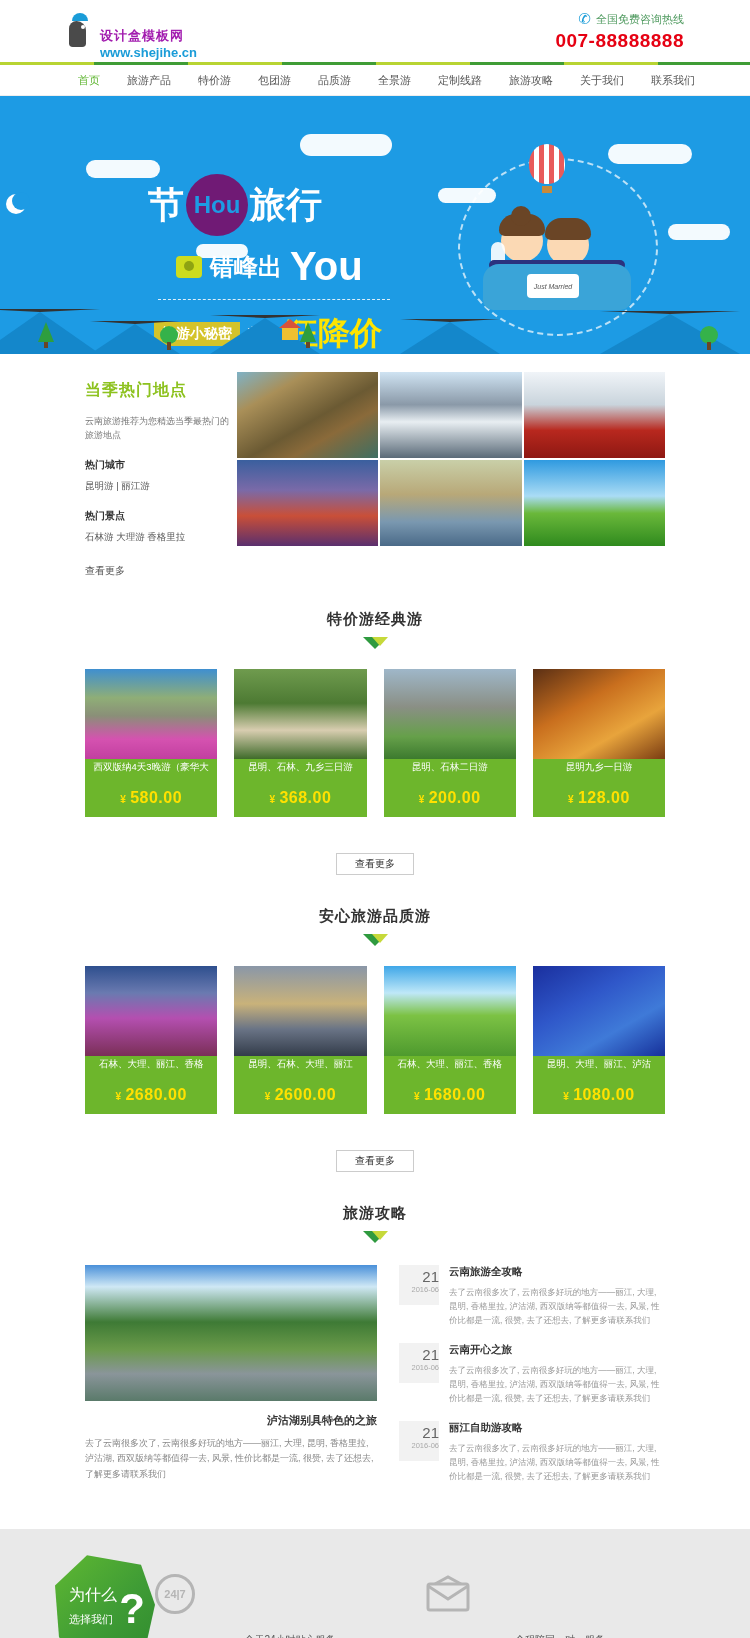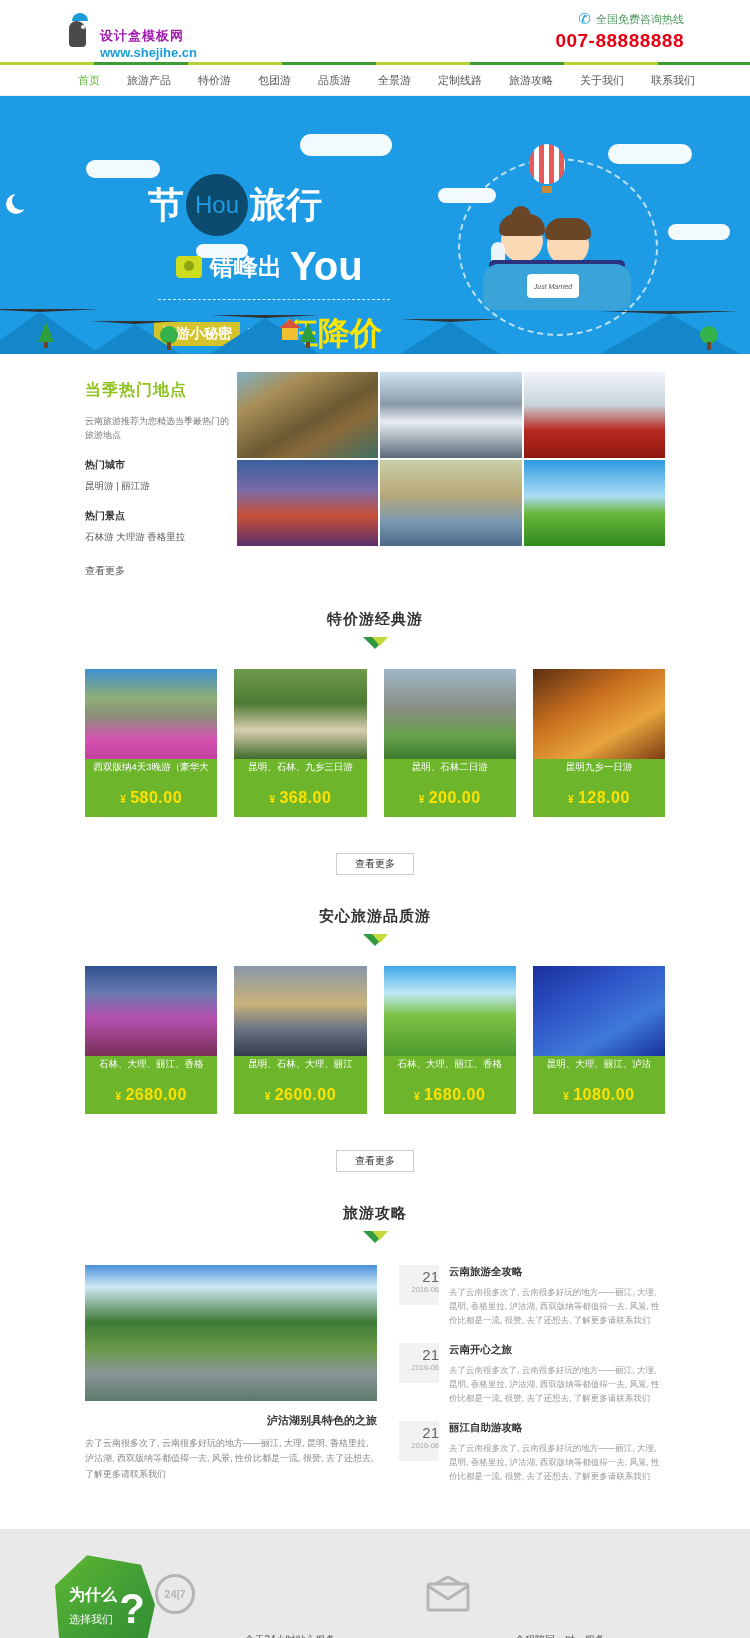--- a/index.html
+++ b/index.html
@@ -27,21 +27,21 @@
   .nav-item.active { color:#5db52f; }
 
   
   .banner { position:relative; height:258px; background:#1d9be4; overflow:hidden; }
   .cloud { position:absolute; background:#fff; border-radius:20px; opacity:.95; }
   .moon { position:absolute; left:6px; top:98px; width:20px; height:20px; border-radius:50%; background:#fff; }
   .moon::after { content:""; position:absolute; left:6px; top:-2px; width:18px; height:18px; border-radius:50%; background:#1d9be4; }
   .bn-text { position:absolute; left:148px; top:78px; width:300px; }
   .bn-l1 { display:flex; align-items:center; }
   .bn-l1 .w { color:#fff; font-size:36px; font-weight:bold; }
-  .bn-circle { width:62px; height:62px; background:#0c4a6e; border-radius:50%; display:flex; align-items:center; justify-content:center; color:#1d9be4; font-size:24px; font-weight:normal; margin:0 2px; }
+  .bn-circle { width:62px; height:62px; background:#701a75; border-radius:50%; display:flex; align-items:center; justify-content:center; color:#1d9be4; font-size:24px; font-weight:bold; margin:0 2px; }
   .bn-l2 { display:flex; align-items:center; gap:8px; margin:8px 0 0 28px; }
   .cam-icon { width:26px; height:22px; background:#cddc1e; border-radius:4px; position:relative; }
   .cam-icon::after { content:""; position:absolute; left:8px; top:5px; width:10px; height:10px; border-radius:50%; background:#8ea312; }
   .bn-l2 .w { color:#fff; font-size:24px; font-weight:bold; }
   .bn-l2 .big { font-size:40px; }
   .bn-dash { width:232px; border-top:1px dashed rgba(255,255,255,.85); margin:10px 0 0 10px; }
   .bn-l3 { display:flex; align-items:center; gap:8px; margin:12px 0 0 6px; }
   .bn-tag { background:#d4c32a; color:#fff; font-size:14px; font-weight:bold; padding:3px 8px; }
   .bn-mid { color:#fff; font-size:15px; font-weight:bold; }
   .bn-big { color:#ffe400; font-size:32px; font-weight:bold; }
@@ -127,21 +127,21 @@
   .news-day { font-size:15px; color:#666; }
   .news-ym { font-size:7.5px; color:#aaa; }
   .news-body { padding-left:10px; }
   .news-title { font-size:10.5px; font-weight:bold; color:#333; cursor:pointer; }
   .news-sum { font-size:8.5px; color:#999; line-height:1.65; margin-top:6px; }
 
   
   .why { margin-top:30px; background:#e9e9e9; padding:26px 0 34px; }
   .why-inner { width:640px; margin:0 auto; display:flex; align-items:center; }
   .badge { position:relative; width:100px; height:108px; background:linear-gradient(135deg,#5fb832 0%,#3f9c35 55%,#2f8a2e 100%); clip-path:polygon(32% 0,86% 9%,100% 46%,88% 96%,34% 100%,4% 76%,0 28%); padding:30px 0 0 14px; flex-shrink:0; }
-  .badge-l1 { font-size:16px; font-weight:bold; color:#fff; }
+  .badge-l1 { font-size:16px; font-weight:normal; color:#fff; }
   .badge-l2 { font-size:11px; color:#fff; margin-top:6px; }
   .badge-q { position:absolute; right:10px; top:30px; font-size:42px; font-weight:bold; color:#fff; }
   .features { flex:1; display:flex; }
   .feature { flex:1; text-align:center; }
   .f-icon { height:46px; display:flex; align-items:center; justify-content:flex-start; color:#b5b5b5; }
   .f-label { font-size:10px; color:#555; margin-top:16px; }
   .icon-247 { width:40px; height:40px; border:3px solid #b5b5b5; border-radius:50%; display:flex; align-items:center; justify-content:center; font-size:11px; font-weight:bold; color:#b5b5b5; }
 </style>
 </head>
 <body>

